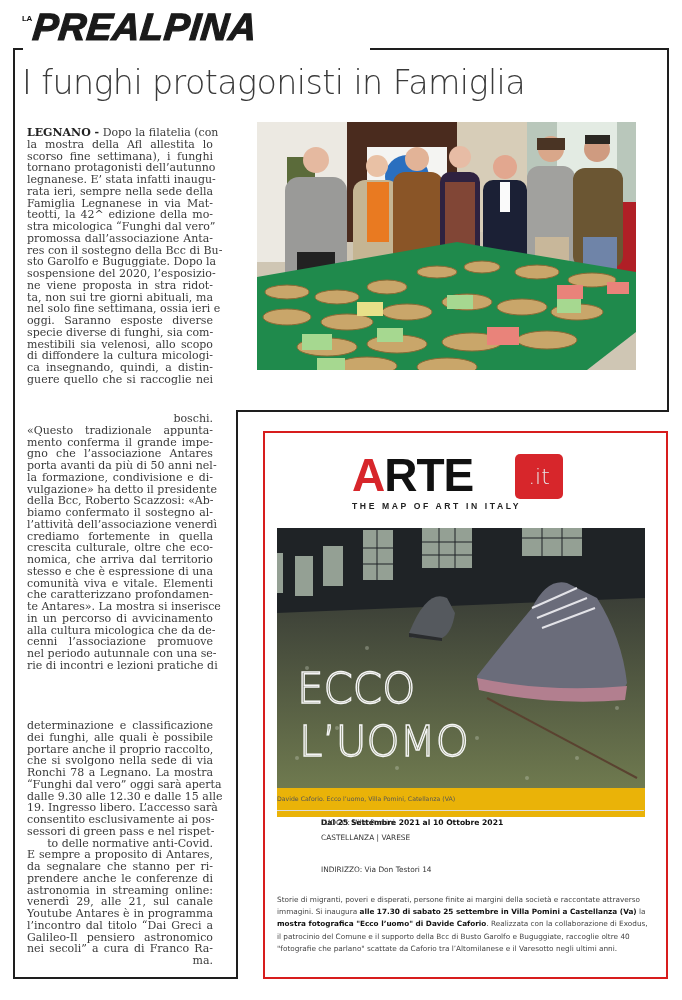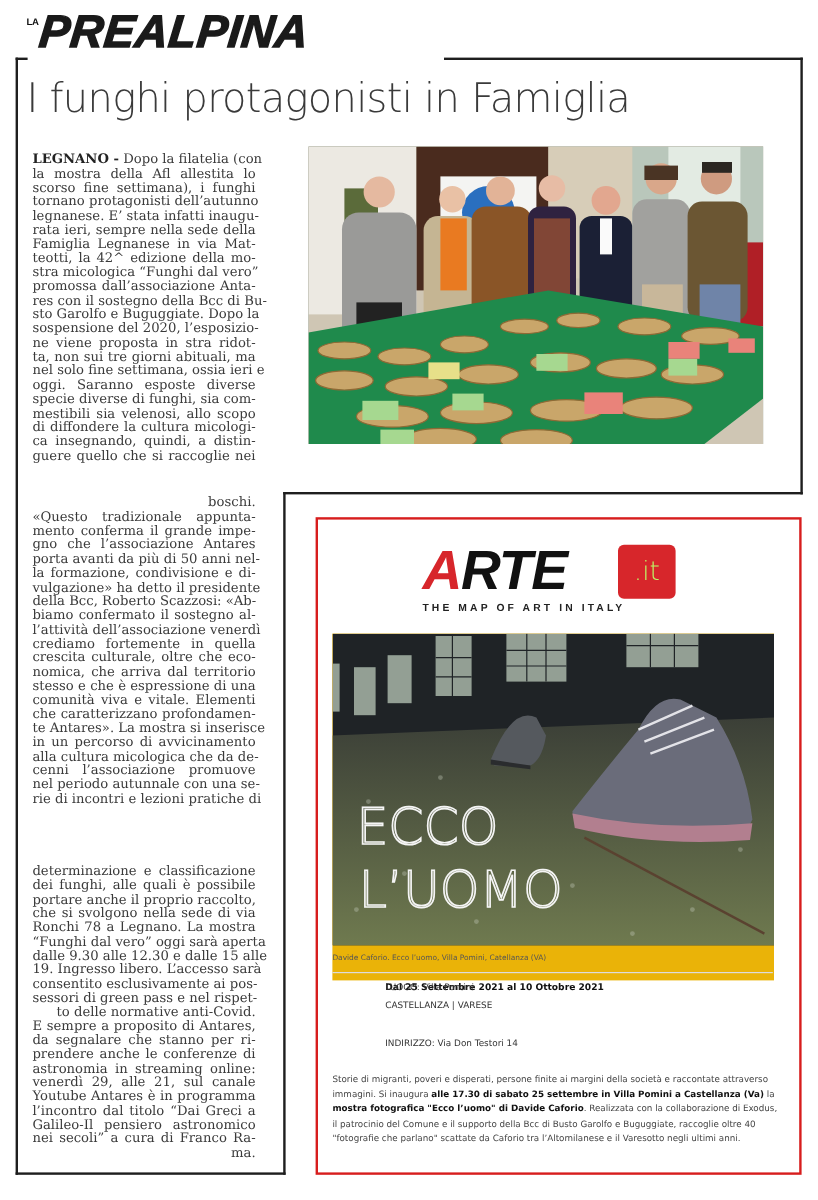--- a/index.html
+++ b/index.html
@@ -22,24 +22,24 @@
   .col { position: absolute; left: 27px; width: 186px; font-family: "DejaVu Serif", serif; font-size: 11px; line-height: 11.75px; color: #3a3a3a; text-align: justify; }
   .col .lead { font-weight: bold; color: #222; }
   .col .line-j { display: block; text-align: justify; text-align-last: justify; white-space: nowrap; }
   .col .line-l { display: block; text-align: right; white-space: nowrap; }
 
   
   .photo1 { position: absolute; left: 257px; top: 122px; width: 379px; height: 248px; overflow: hidden; background: #9aa08e; }
 
   
   .arte-logo { position: absolute; left: 352px; top: 452px; width: 220px; height: 50px; }
-  .arte-logo .word { position: absolute; left: 0; top: 0; font-family: "Liberation Sans", sans-serif; font-weight: 900; font-size: 46px; line-height: 46px; letter-spacing: -1px; font-style: italic; }
+  .arte-logo .word { position: absolute; left: 0; top: 0; font-family: "Liberation Sans", sans-serif; font-weight: 900; font-size: 46px; line-height: 46px; letter-spacing: -1px; }
   .arte-logo .a { color: #d7262b; }
   .arte-logo .rte { color: #111; }
-  .arte-logo .it-box { position: absolute; left: 163px; top: 2px; width: 48px; height: 45px; background: #d7262b; border-radius: 5px; color: #bef264; font-family: "DejaVu Sans", sans-serif; font-size: 22px; line-height: 45px; text-align: center; font-weight: 300; }
+  .arte-logo .it-box { position: absolute; left: 163px; top: 2px; width: 48px; height: 45px; background: #d7262b; border-radius: 5px; color: #e5e5e5; font-family: "DejaVu Sans", sans-serif; font-size: 22px; line-height: 45px; text-align: center; font-weight: 300; }
   .arte-tag { position: absolute; left: 352px; top: 501px; width: 224px; font-family: "Liberation Sans", sans-serif; font-weight: bold; font-size: 8.6px; letter-spacing: 2.6px; color: #222; white-space: nowrap; }
 
   .photo2 { position: absolute; left: 277px; top: 528px; width: 368px; height: 289px; overflow: hidden; background: #eab308; }
 
   .caption { position: absolute; left: 277px; top: 795px; font-family: "DejaVu Sans", sans-serif; font-size: 6.2px; color: #555; white-space: nowrap; }
   .sep { position: absolute; left: 277px; top: 810px; width: 367px; height: 1px; background: #dcdcdc; }
 
   .info { position: absolute; left: 277px; font-family: "DejaVu Sans", sans-serif; font-size: 7.4px; color: #333; white-space: nowrap; padding-left: 44px; }
   .info.dates { top: 818px; font-weight: bold; color: #111; font-size: 7.6px; }
   .info.place { top: 833px; }

